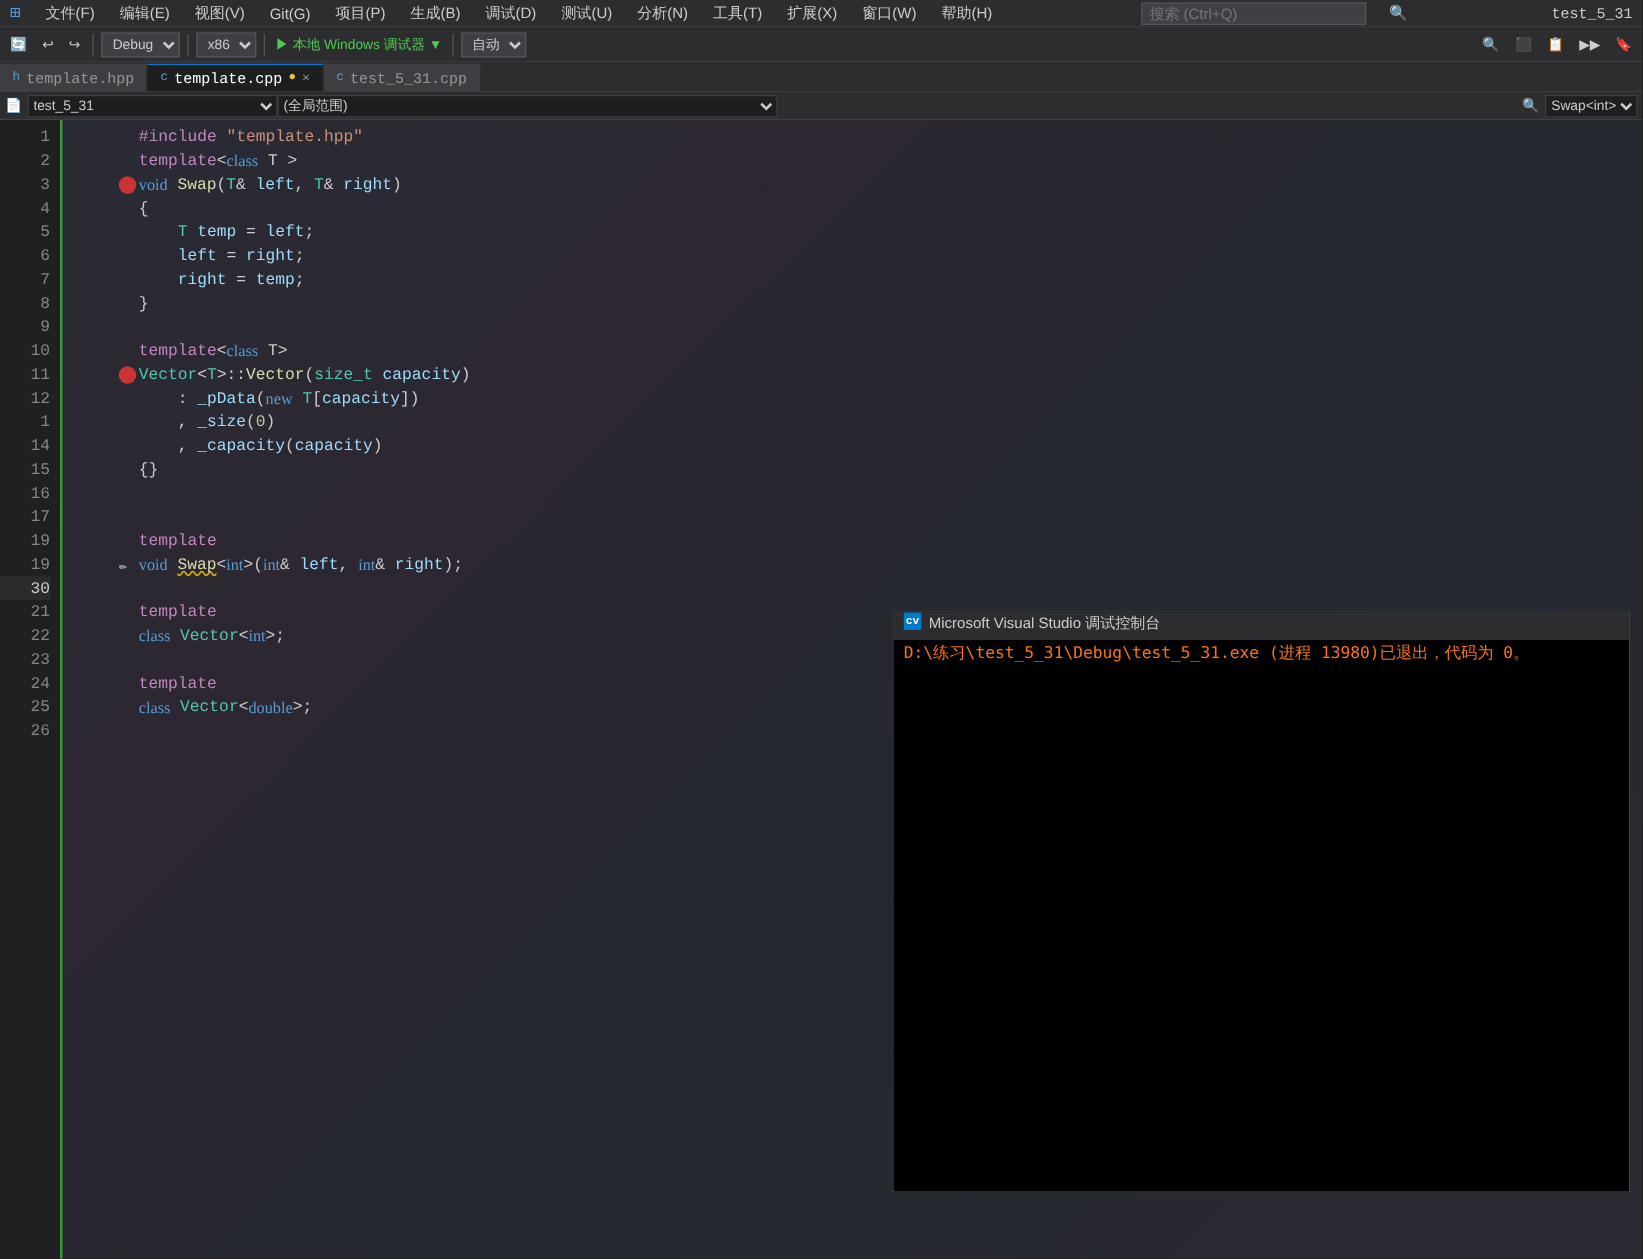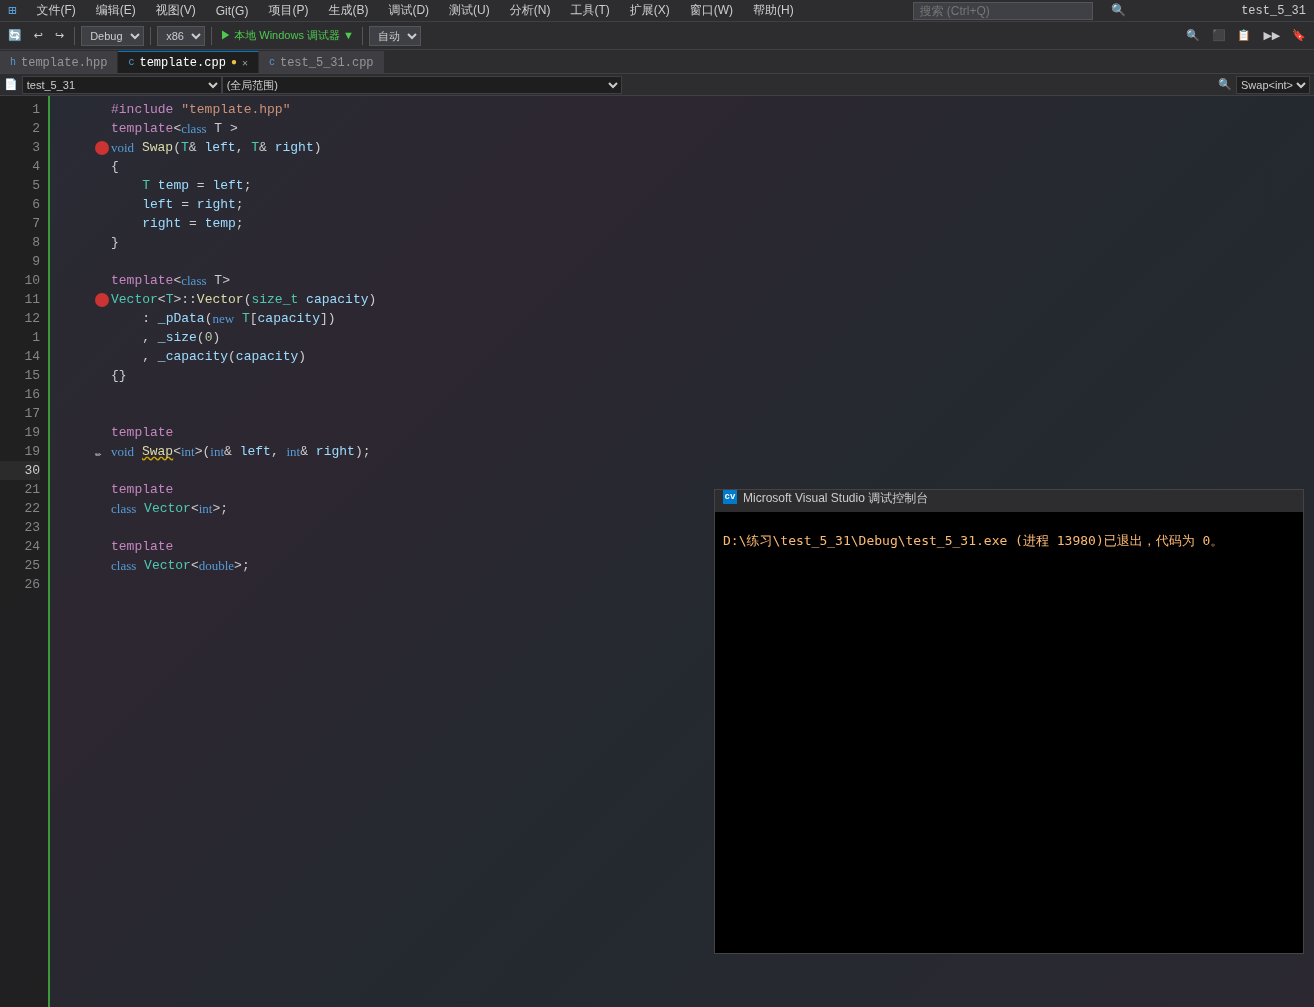--- a/index.html
+++ b/index.html
@@ -282,23 +282,23 @@
       font-weight: bold;
     }
     .console-title-text {
       color: #cccccc;
       font-size: 12px;
       font-family: 'Microsoft YaHei', sans-serif;
     }
     .console-body {
       flex: 1;
       background: #000000;
-      padding: 20px 8px;
+      padding: 2px 8px;
       font-size: 13px;
-      color: #fdba74;
+      color: #f97316;
       font-family: 'Consolas', monospace;
       line-height: 1.4;
     }
   </style>
 </head>
 <body>
 
 <div class="title-bar">
   <div class="title-bar-left">
     <span style="color:#569cd6;font-size:14px;margin-right:4px;">⊞</span>

